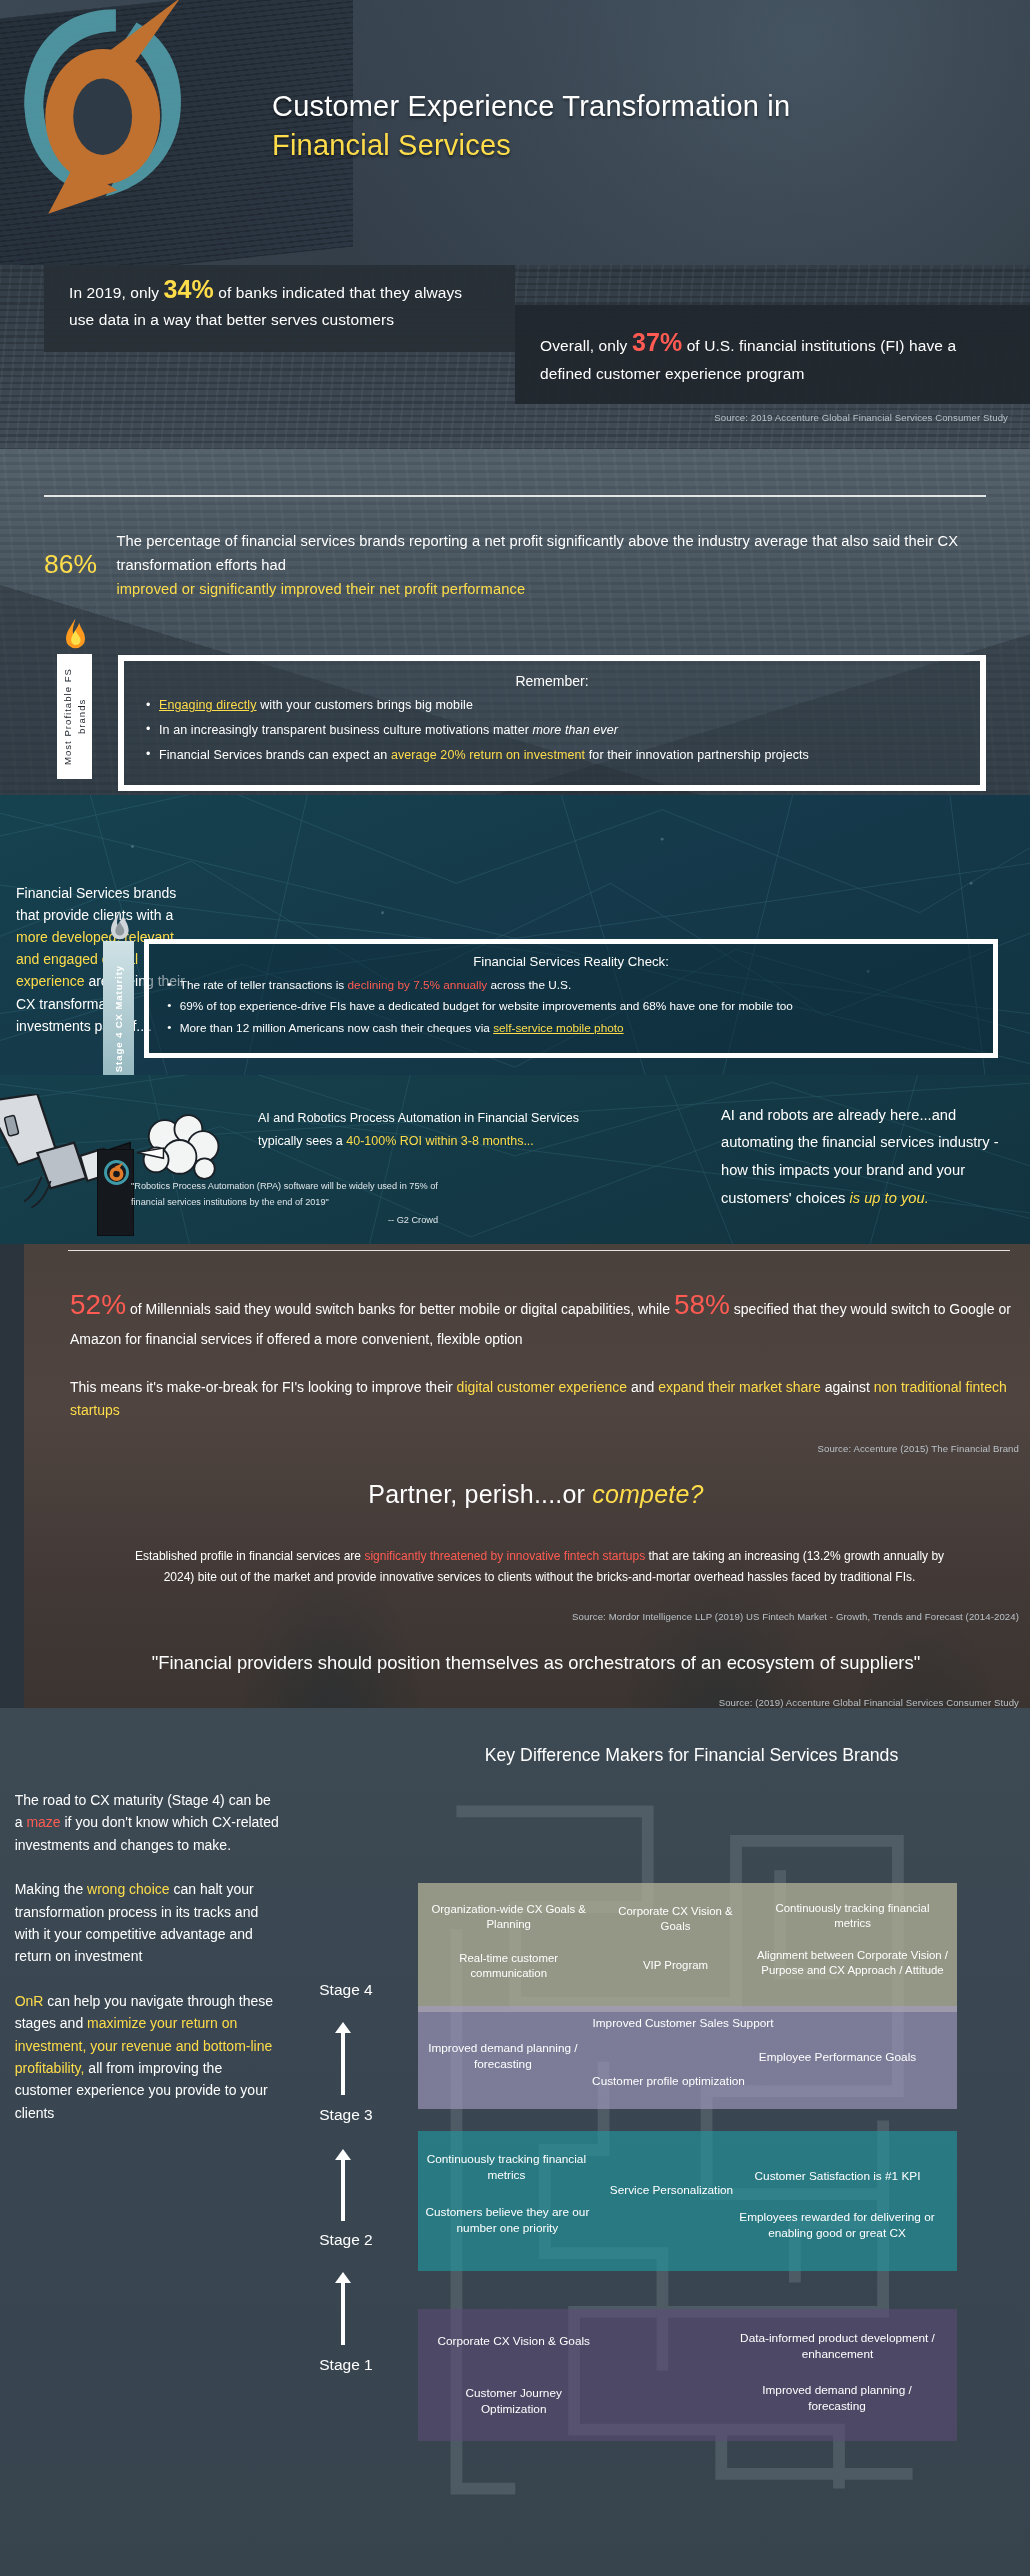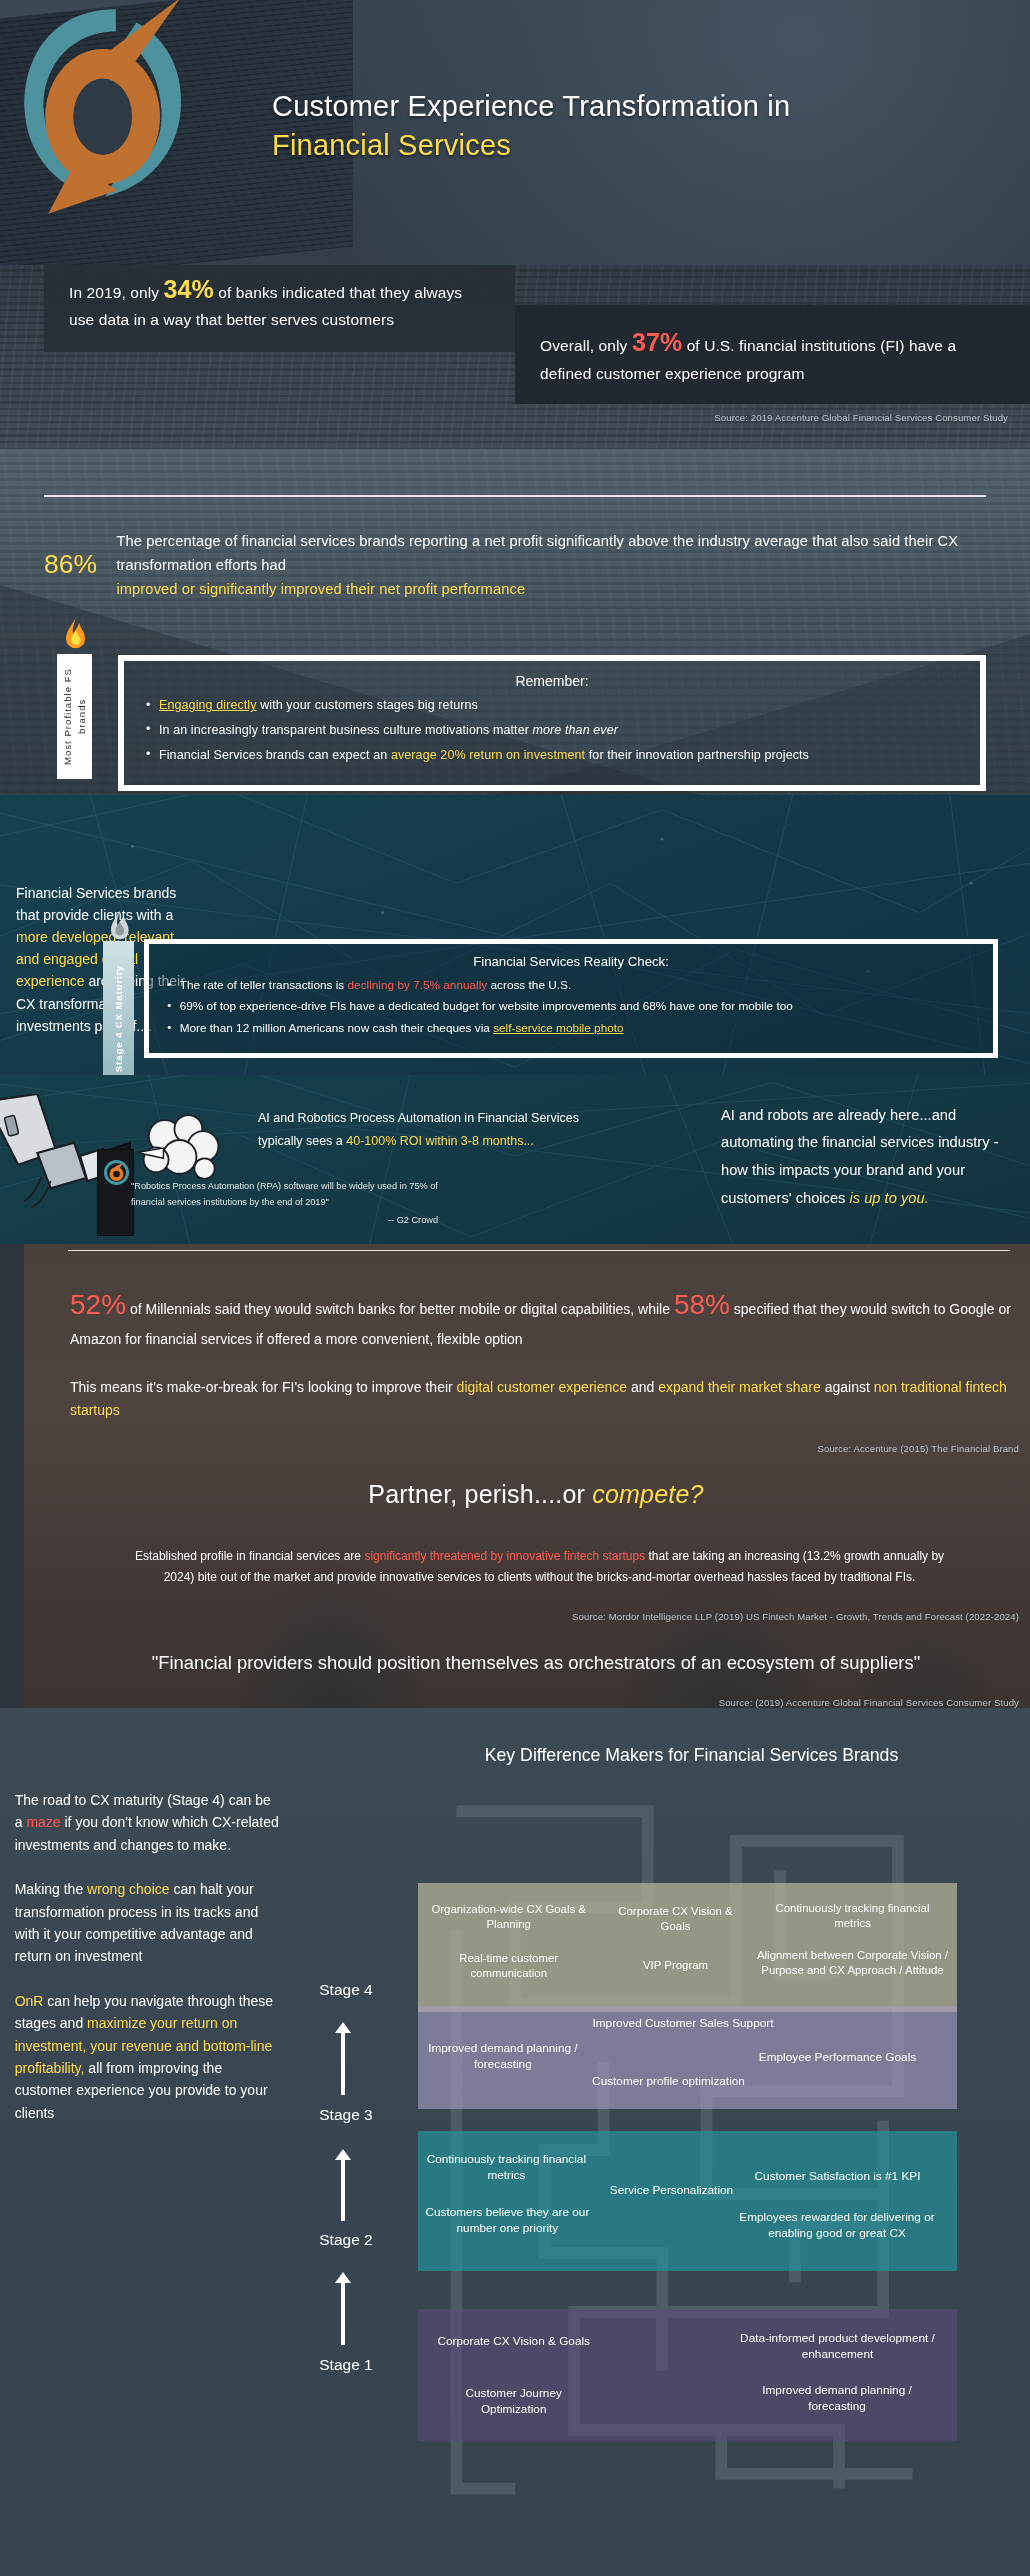--- a/index.html
+++ b/index.html
@@ -262,21 +262,21 @@
     </svg>
 
     <div class="vtab">
       <span>Most Profitable FS brands</span>
     </div>
 
     <div class="remember">
       <h4>Remember:</h4>
       <ul>
         <li>
-          <span class="yellow ul">Engaging directly</span><span> with your customers stages big returns</span>
+          <span class="yellow ul">Engaging directly</span><span> with your customers brings big mobile</span>
         </li>
         <li>
           <span>In an increasingly transparent business culture motivations matter </span><span class="ital">more than ever</span>
         </li>
         <li>
           <span>Financial Services brands can expect an </span><span class="yellow">average 20% return on investment</span><span> for their innovation partnership projects</span>
         </li>
       </ul>
     </div>
   </div>
@@ -400,21 +400,21 @@
     <div class="src src-mil">Source: Accenture (2015) The Financial Brand</div>
 
     <div class="partner">
       <span>Partner, perish....or </span><span class="yellow ital">compete?</span>
     </div>
 
     <div class="estab">
       <span>Established profile in financial services are </span><span class="red">significantly threatened by innovative fintech startups</span><span> that are taking an increasing (13.2% growth annually by 2024) bite out of the market and provide innovative services to clients without the bricks-and-mortar overhead hassles faced by traditional FIs.</span>
     </div>
 
-    <div class="src src-mordor">Source: Mordor Intelligence LLP (2019) US Fintech Market - Growth, Trends and Forecast (2022-2024)</div>
+    <div class="src src-mordor">Source: Mordor Intelligence LLP (2019) US Fintech Market - Growth, Trends and Forecast (2014-2024)</div>
 
     <div class="quotebig">"Financial providers should position themselves as orchestrators of an ecosystem of suppliers"</div>
     <div class="src src-quote">Source: (2019) Accenture Global Financial Services Consumer Study</div>
   </div>
 
   <div class="secstage">
     <svg class="maze" viewBox="0 0 700 1000" preserveAspectRatio="none">
       <g stroke="#6f7c85" stroke-width="16" fill="none" opacity=".8">
         <path d="M40 40 H300 V170 H120 V300 H420 V80 H640 V420 H380 V560 H620 V720 H200 V880 H560 V960"></path>
         <path d="M40 200 V960 H120"></path>

